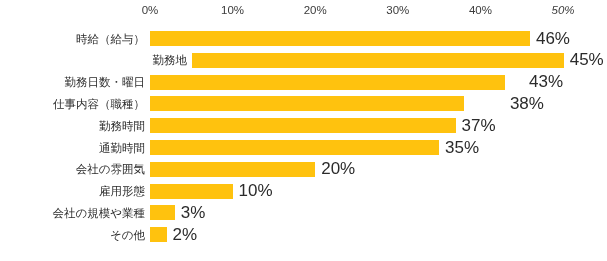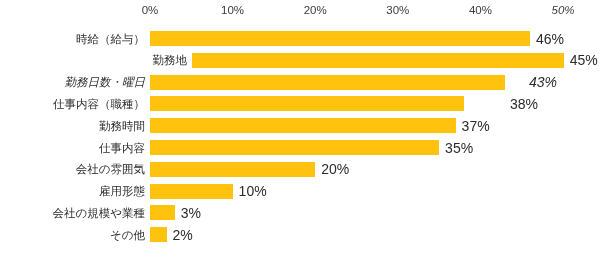--- a/index.html
+++ b/index.html
@@ -73,21 +73,21 @@
     left: 0;
     top: 3.5px;
     height: 15px;
     background: #FFC20E;
   }
   .bar-value {
     position: absolute;
     top: 0;
     height: 22px;
     line-height: 22px;
-    font-size: 14px;
+    font-size: 17px;
     color: #2b2b2b;
     white-space: nowrap;
   }
 </style>
 </head>
 <body>
 
 <div id="chart-root">
 
   <div id="x-axis">
@@ -107,21 +107,21 @@
         </div>
         <div class="bar-value" style="left: 535.96px;">46%</div>
       </div>
       <div class="bar-row" style="top: 25.3px; margin-left: 42px;">
         <div class="cat-label">勤務地</div>
         <div class="bar-track" style="width: 371.7px;">
           <div class="bar-fill" style="width: 371.7px; background: rgb(255, 194, 14);"></div>
         </div>
         <div class="bar-value" style="left: 527.7px;">45%</div>
       </div>
-      <div class="bar-row" style="top: 47.1px; font-style: italic;">
+      <div class="bar-row" style="top: 47.1px;">
         <div class="cat-label">勤務日数・曜日</div>
         <div class="bar-track" style="width: 355.18px;">
           <div class="bar-fill" style="width: 355.18px; background: rgb(255, 194, 14);"></div>
         </div>
         <div class="bar-value" style="left: 529px;">43%</div>
       </div>
       <div class="bar-row" style="top: 68.9px;">
         <div class="cat-label">仕事内容（職種）</div>
         <div class="bar-track" style="width: 313.88px;">
           <div class="bar-fill" style="width: 313.88px; background: rgb(255, 194, 14);"></div>
@@ -129,21 +129,21 @@
         <div class="bar-value" style="left: 469.88px; margin-left: 40px;">38%</div>
       </div>
       <div class="bar-row" style="top: 90.7px; text-decoration: underline;">
         <div class="cat-label">勤務時間</div>
         <div class="bar-track" style="width: 305.62px;">
           <div class="bar-fill" style="width: 305.62px; background: rgb(255, 194, 14);"></div>
         </div>
         <div class="bar-value" style="left: 461.62px;">37%</div>
       </div>
       <div class="bar-row" style="top: 112.5px;">
-        <div class="cat-label">仕事内容</div>
+        <div class="cat-label">通勤時間</div>
         <div class="bar-track" style="width: 289.1px;">
           <div class="bar-fill" style="width: 289.1px; background: rgb(255, 194, 14);"></div>
         </div>
         <div class="bar-value" style="left: 445.1px;">35%</div>
       </div>
       <div class="bar-row" style="top: 134.3px;">
         <div class="cat-label">会社の雰囲気</div>
         <div class="bar-track" style="width: 165.2px;">
           <div class="bar-fill" style="width: 165.2px; background: rgb(255, 194, 14);"></div>
         </div>

